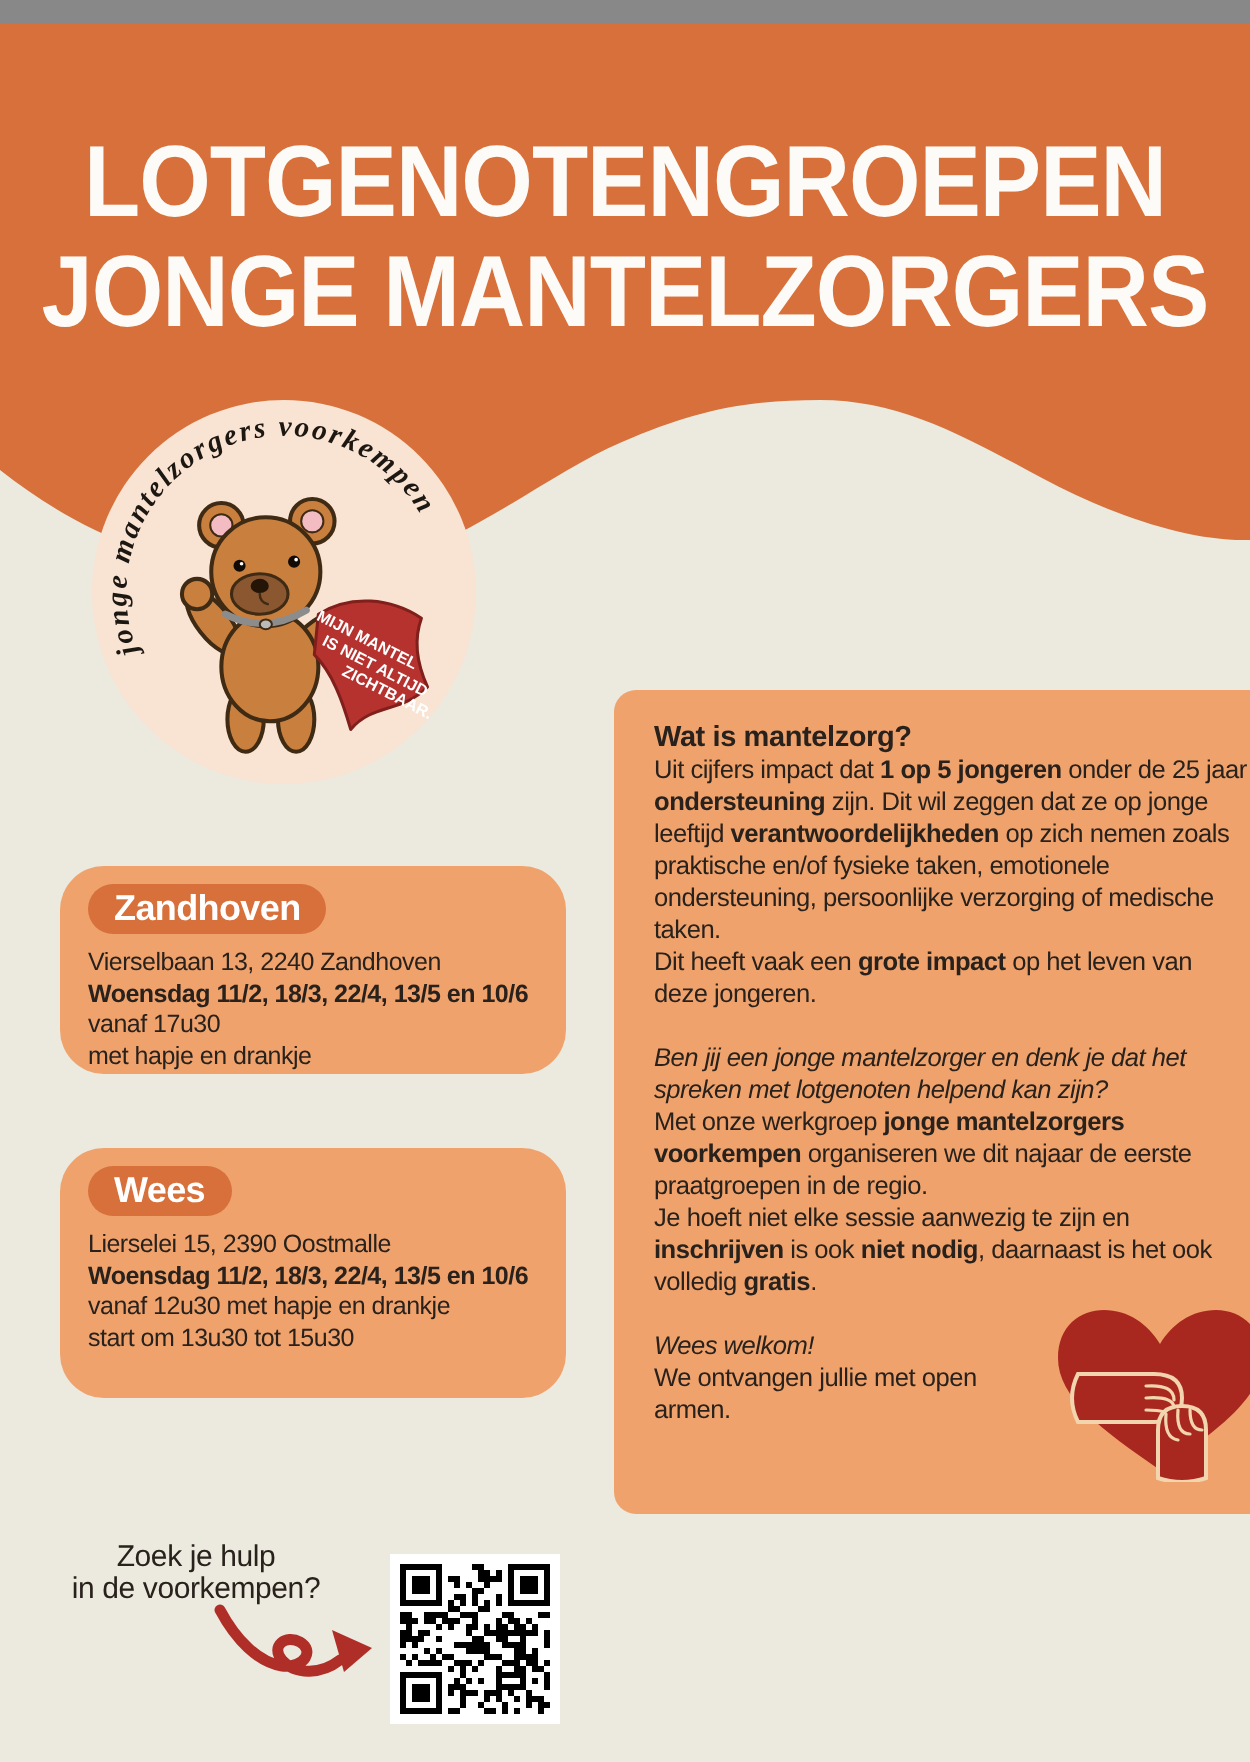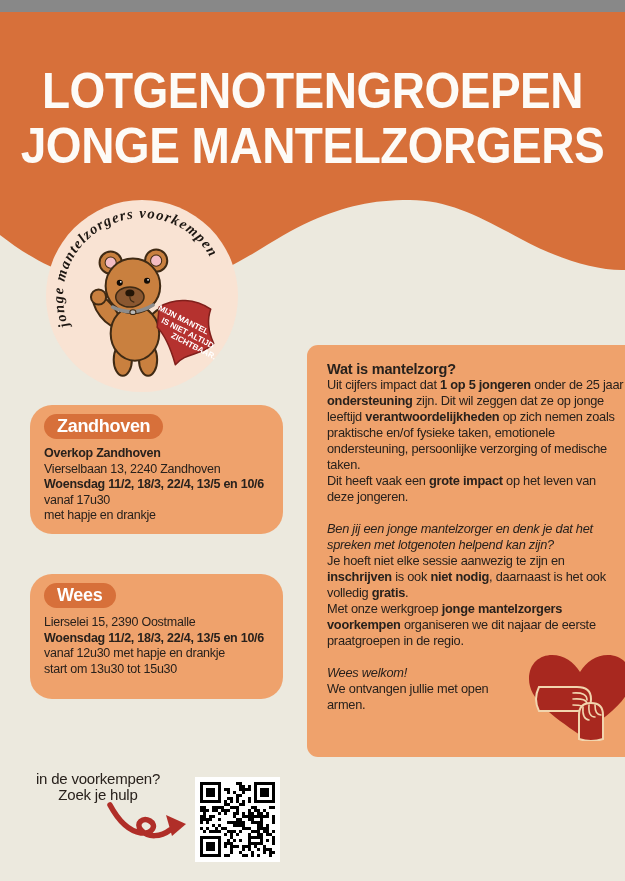--- a/index.html
+++ b/index.html
@@ -18,21 +18,21 @@
   .title{
     position:absolute;top:54px;left:0;width:625px;text-align:center;
     color:#FDFBF7;font-weight:bold;font-size:46px;line-height:50px;
     letter-spacing:-0.5px;transform:scaleY(1.1);transform-origin:center 30px;
   }
   .logo{position:absolute;left:46px;top:188px;width:192px;height:192px;}
   .card{
     position:absolute;left:30px;width:253px;background:var(--panel-orange);
     border-radius:22px;padding:9px 12px 10px 14px;box-sizing:border-box;
   }
-  .card.zandhoven{top:393px;height:129px;}
+  .card.zandhoven{top:421px;height:104px;}
   .card.malle{top:562px;height:125px;}
   .badge{
     display:inline-block;background:var(--header-orange);color:#fff;
     font-weight:bold;font-size:18px;line-height:25px;padding:0 13px;
     border-radius:13px;letter-spacing:-0.3px;
   }
   .card-text{margin-top:7px;font-size:12.5px;line-height:15.5px;letter-spacing:-0.25px;}
   .card-text .bold{font-weight:bold;}
   .panel{
     position:absolute;left:307px;top:333px;width:339px;height:412px;
@@ -114,21 +114,20 @@
     <g fill="#FFFFFF" font-family="Liberation Sans, sans-serif" font-weight="bold" font-size="8" text-anchor="middle">
       <text x="135" y="121" transform="rotate(27 135 121)">MIJN MANTEL</text>
       <text x="139" y="134" transform="rotate(27 139 134)">IS NIET ALTIJD</text>
       <text x="145" y="147" transform="rotate(27 145 147)">ZICHTBAAR.</text>
     </g>
   </svg>
 
   <div class="card zandhoven">
     <span class="badge">Zandhoven</span>
     <div class="card-text">
-      <div class="bold">Overkop Zandhoven</div>
       <div>Vierselbaan 13, 2240 Zandhoven</div>
       <div class="bold">Woensdag 11/2, 18/3, 22/4, 13/5 en 10/6</div>
       <div>
           <div>vanaf 17u30</div>
           <div>met hapje en drankje</div>
         </div>
     </div>
   </div>
 
   <div class="card malle">
@@ -142,44 +141,44 @@
         </div>
     </div>
   </div>
 
   <div class="panel">
     <h3>Wat is mantelzorg?</h3>
     <div class="panel-paragraphs">
         <p><span>Uit cijfers impact dat </span><b>1 op 5 jongeren</b><span> onder de 25 jaar </span><b>ondersteuning</b><span> zijn. Dit wil zeggen dat ze op jonge leeftijd </span><b>verantwoordelijkheden</b><span> op zich nemen zoals praktische en/of fysieke taken, emotionele ondersteuning, persoonlijke verzorging of medische taken.</span></p>
         <p><span>Dit heeft vaak een </span><b>grote impact</b><span> op het leven van deze jongeren.</span></p>
         <p class="gap"><span>Ben jij een jonge mantelzorger en denk je dat het spreken met lotgenoten helpend kan zijn?</span></p>
+        <p><span>Met onze werkgroep </span><b>jonge mantelzorgers voorkempen</b><span> organiseren we dit najaar de eerste praatgroepen in de regio.</span></p>
         <p><span>Je hoeft niet elke sessie aanwezig te zijn en </span><b>inschrijven</b><span> is ook </span><b>niet nodig</b><span>, daarnaast is het ook volledig </span><b>gratis</b><span>.</span></p>
-        <p><span>Met onze werkgroep </span><b>jonge mantelzorgers voorkempen</b><span> organiseren we dit najaar de eerste praatgroepen in de regio.</span></p>
         <p class="gap"><span>Wees welkom!</span></p>
         <p><span>We ontvangen jullie met open armen.</span></p>
       </div>
     <svg class="heart" width="118" height="92" viewBox="0 0 118 92">
       <path d="M59,86 C30,66 8,50 8,30 C8,14 19,6 31,6 C43,6 53,13 59,23
                C65,13 75,6 87,6 C99,6 110,14 110,30 C110,50 88,66 59,86 Z" fill="#A8281F"></path>
       <g fill="#A8281F" stroke="#F2D5AE" stroke-width="2" stroke-linecap="round">
         <path d="M18,38 L56,38 Q70,38 70,50 Q70,62 56,62 L18,62 Q12,50 18,38 Z"></path>
         <path d="M52,44 q14,-1 14,7" fill="none" stroke-width="1.6"></path>
         <path d="M52,50 q14,-1 14,5" fill="none" stroke-width="1.6"></path>
         <path d="M52,56 q12,0 13,4" fill="none" stroke-width="1.6"></path>
         <path d="M58,90 L58,66 Q58,54 70,54 Q82,54 82,66 L82,90 Q70,94 58,90 Z"></path>
         <path d="M62,58 q-1,12 6,13" fill="none" stroke-width="1.6"></path>
         <path d="M68,56 q-1,12 6,12" fill="none" stroke-width="1.6"></path>
         <path d="M74,56 q0,10 6,10" fill="none" stroke-width="1.6"></path>
       </g>
     </svg>
   </div>
 
   <div class="footer-q">
+    <div>Zoek je hulp</div>
     <div>in de voorkempen?</div>
-    <div>Zoek je hulp</div>
   </div>
 
   <svg class="arrow" width="84" height="44" viewBox="0 0 84 44">
     <path d="M4,3 C12,18 23,29 35,31 C47,32 51,23 44,19 C37,15 29,21 35,28
              C42,36 55,35 64,28" fill="none" stroke="#B02E28" stroke-width="5.5" stroke-linecap="round"></path>
     <polygon points="80,22 60,13 66,34" fill="#B02E28"></polygon>
   </svg>
 
   <div class="qr-box">
     <svg id="qr-svg" width="75" height="75" viewBox="0 0 75 75">

